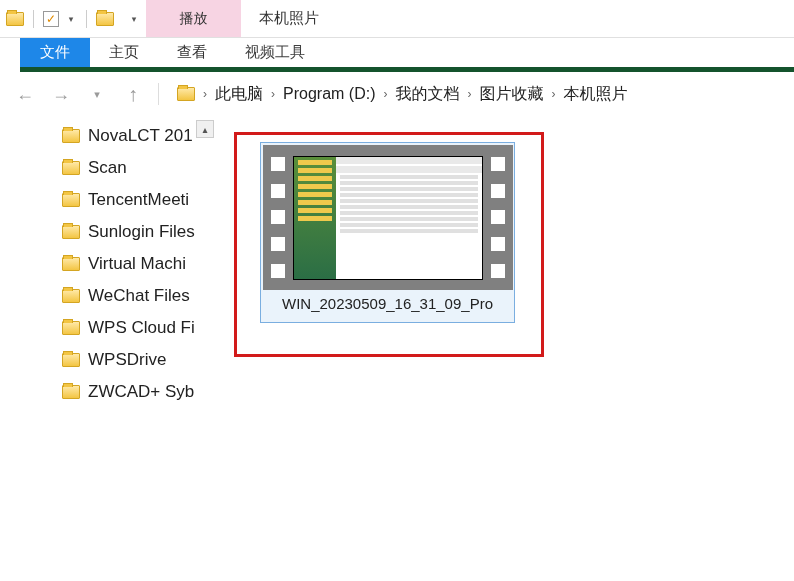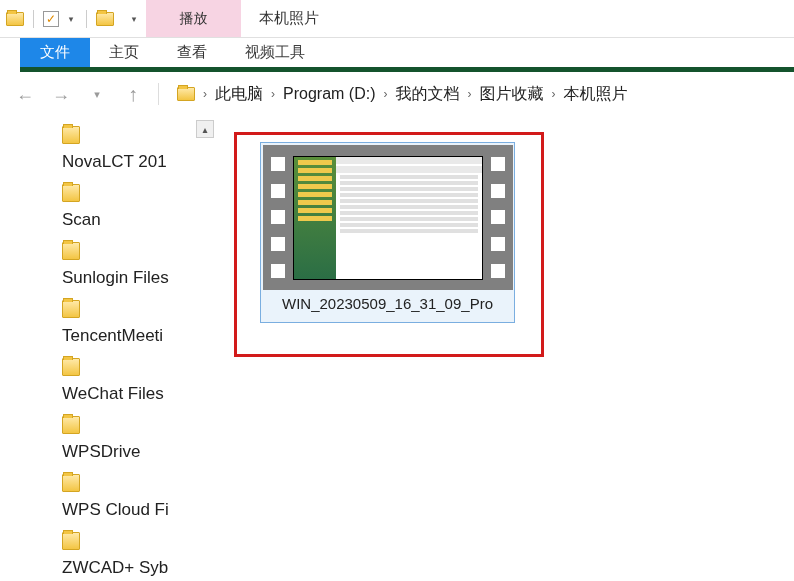--- a/index.html
+++ b/index.html
@@ -139,27 +139,27 @@
   .scroll-btn {
     width:18px; height:18px;
     display:flex; align-items:center; justify-content:center;
     font-size:10px;
     color:#555;
     background:#f0f0f0;
     border:1px solid #ccc;
   }
   .tree-item {
     display:flex;
+    align-items:center;
     gap:8px;
     padding: 6px 0 6px 62px;
     font-size:17px;
     color:#222;
     white-space:nowrap;
     cursor:pointer;
-    flex-direction:column;
   }
   .tree-item .folder-icon-sm { flex:0 0 18px;}
 
   
   .files {
     flex:1;
     padding: 20px 0 0 30px;
     position:relative;
   }
   .highlight-box {
@@ -303,37 +303,41 @@
     <div class="tree-item">
         <span class="folder-icon-sm"></span>
         <span>NovaLCT 201</span>
       </div>
     <div class="tree-item">
         <span class="folder-icon-sm"></span>
         <span>Scan</span>
       </div>
     <div class="tree-item">
         <span class="folder-icon-sm"></span>
+        <span>TencentMeeti</span>
+      </div>
+    <div class="tree-item">
+        <span class="folder-icon-sm"></span>
         <span>Sunlogin Files</span>
       </div>
     <div class="tree-item">
         <span class="folder-icon-sm"></span>
-        <span>TencentMeeti</span>
+        <span>Virtual Machi</span>
       </div>
     <div class="tree-item">
         <span class="folder-icon-sm"></span>
         <span>WeChat Files</span>
       </div>
     <div class="tree-item">
         <span class="folder-icon-sm"></span>
+        <span>WPS Cloud Fi</span>
+      </div>
+    <div class="tree-item">
+        <span class="folder-icon-sm"></span>
         <span>WPSDrive</span>
-      </div>
-    <div class="tree-item">
-        <span class="folder-icon-sm"></span>
-        <span>WPS Cloud Fi</span>
       </div>
     <div class="tree-item">
         <span class="folder-icon-sm"></span>
         <span>ZWCAD+ Syb</span>
       </div>
     <div class="tree-scroll">
       <div class="scroll-btn">▴</div>
     </div>
   </div>
 

